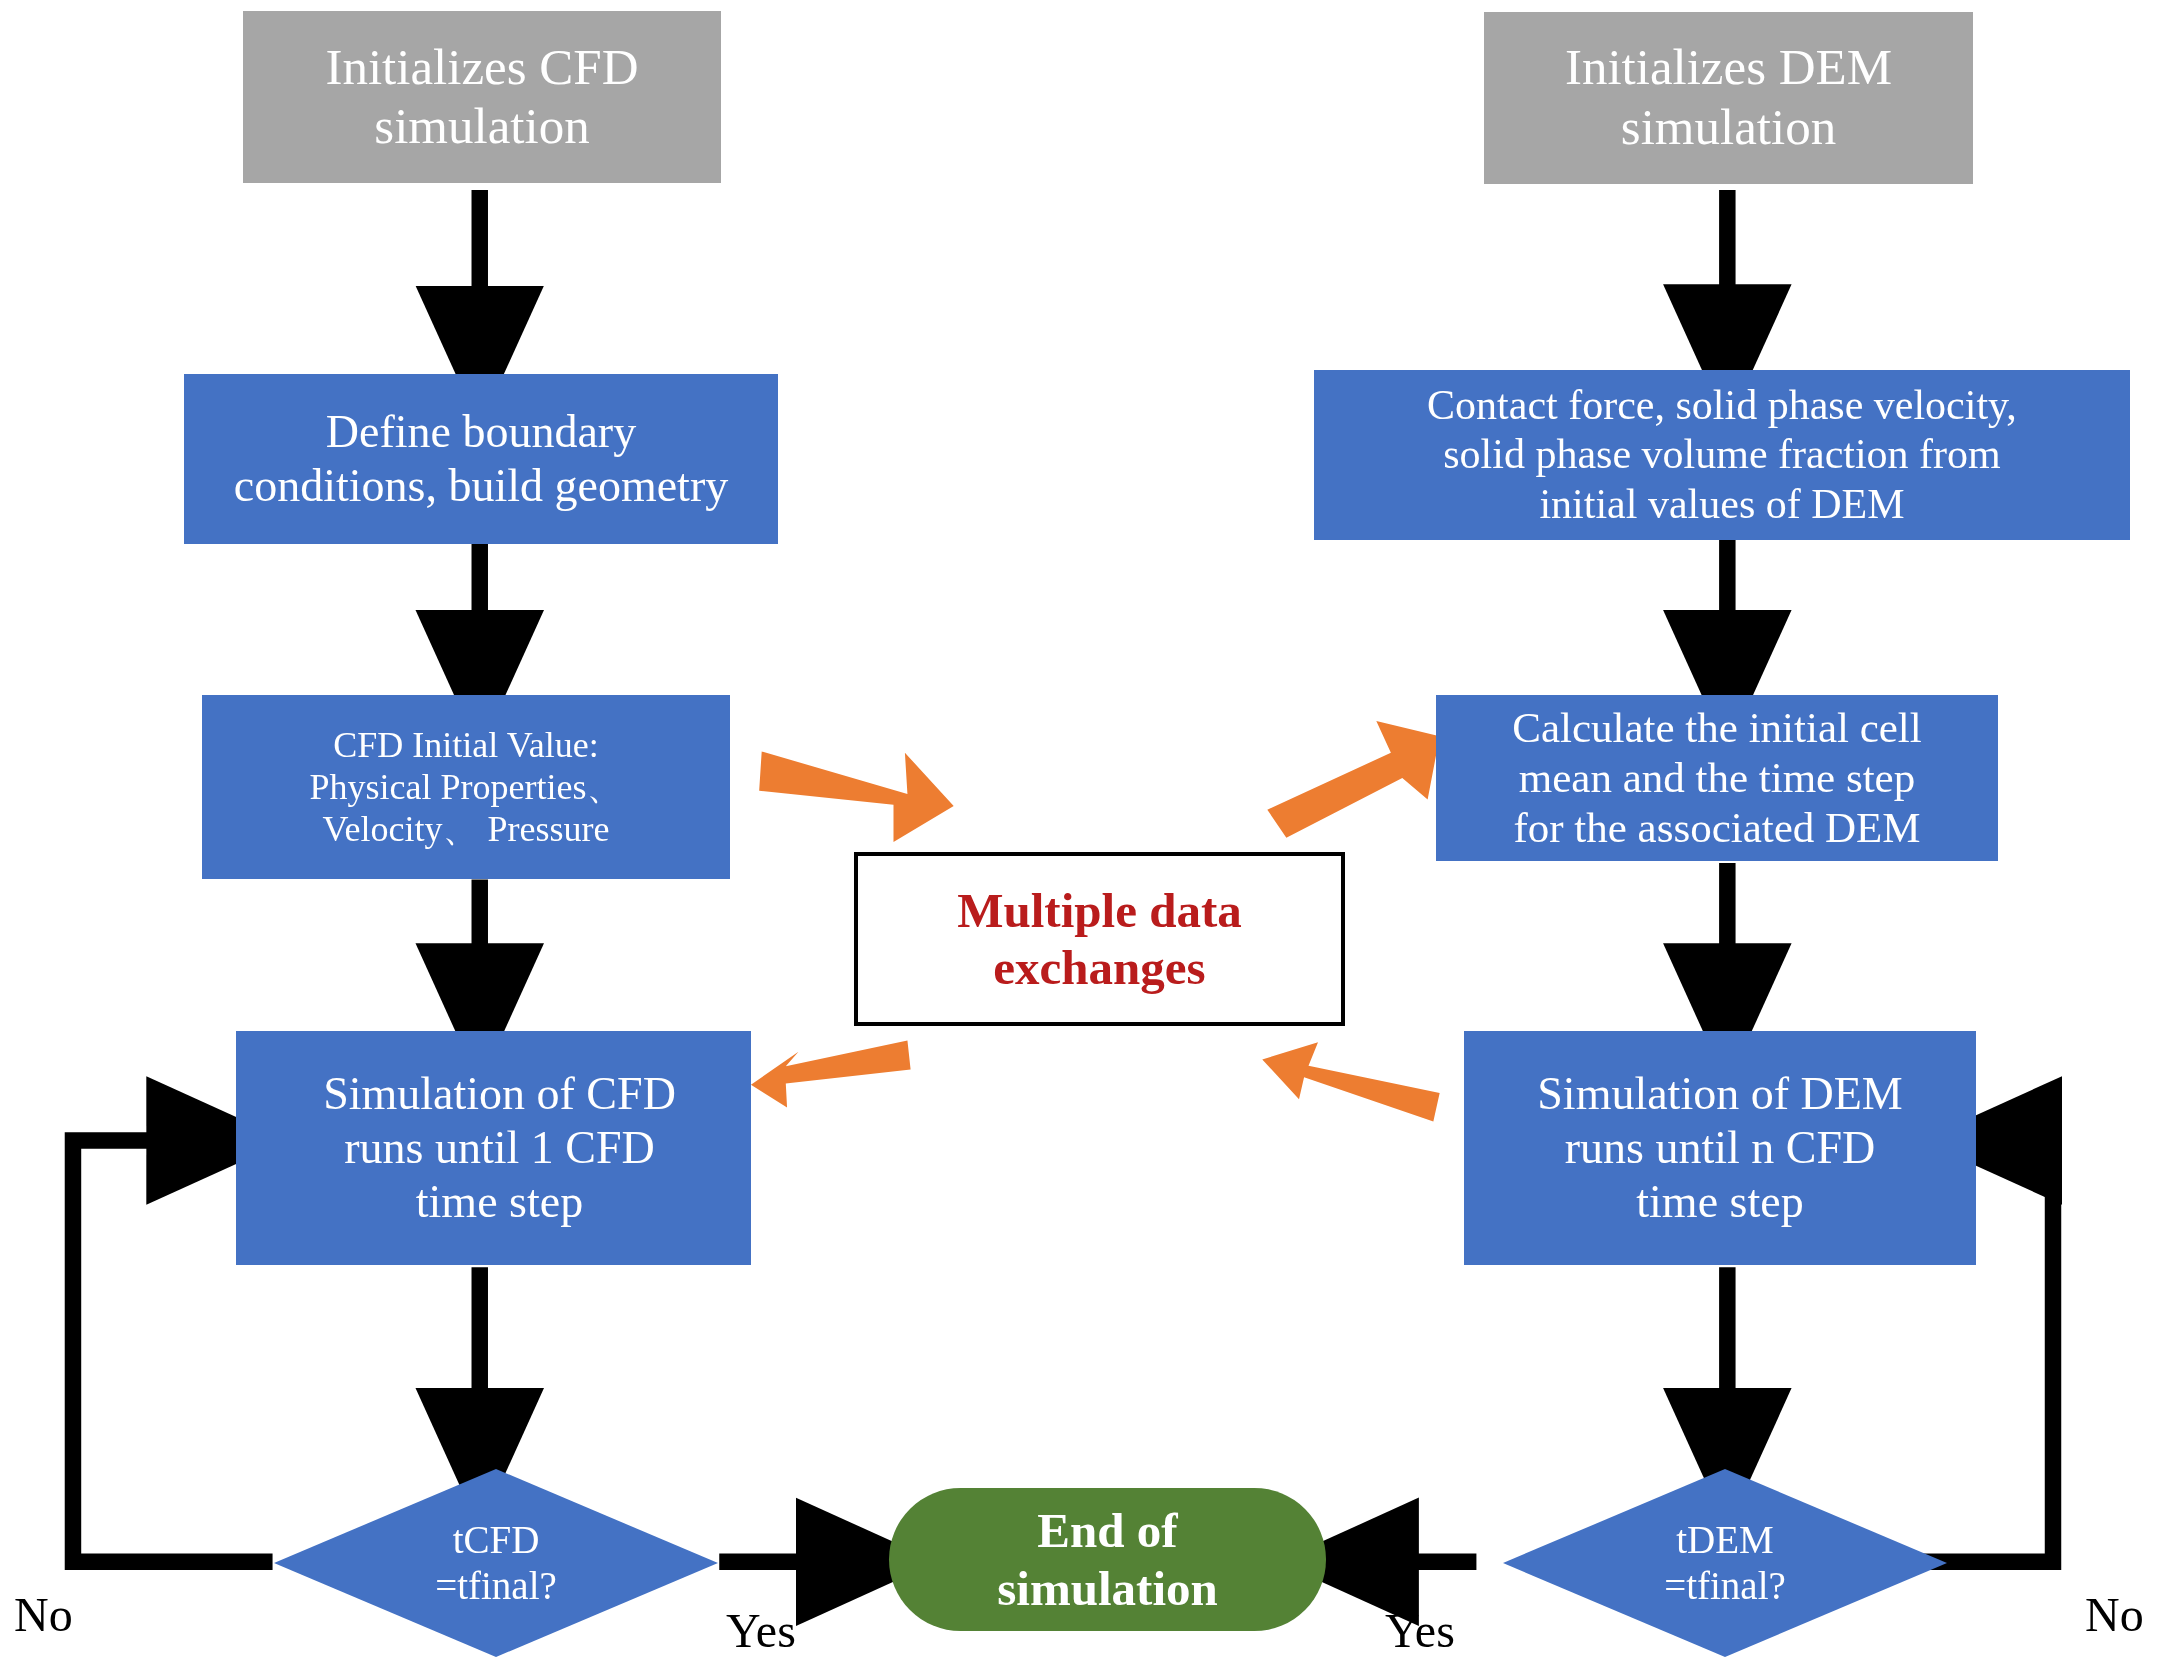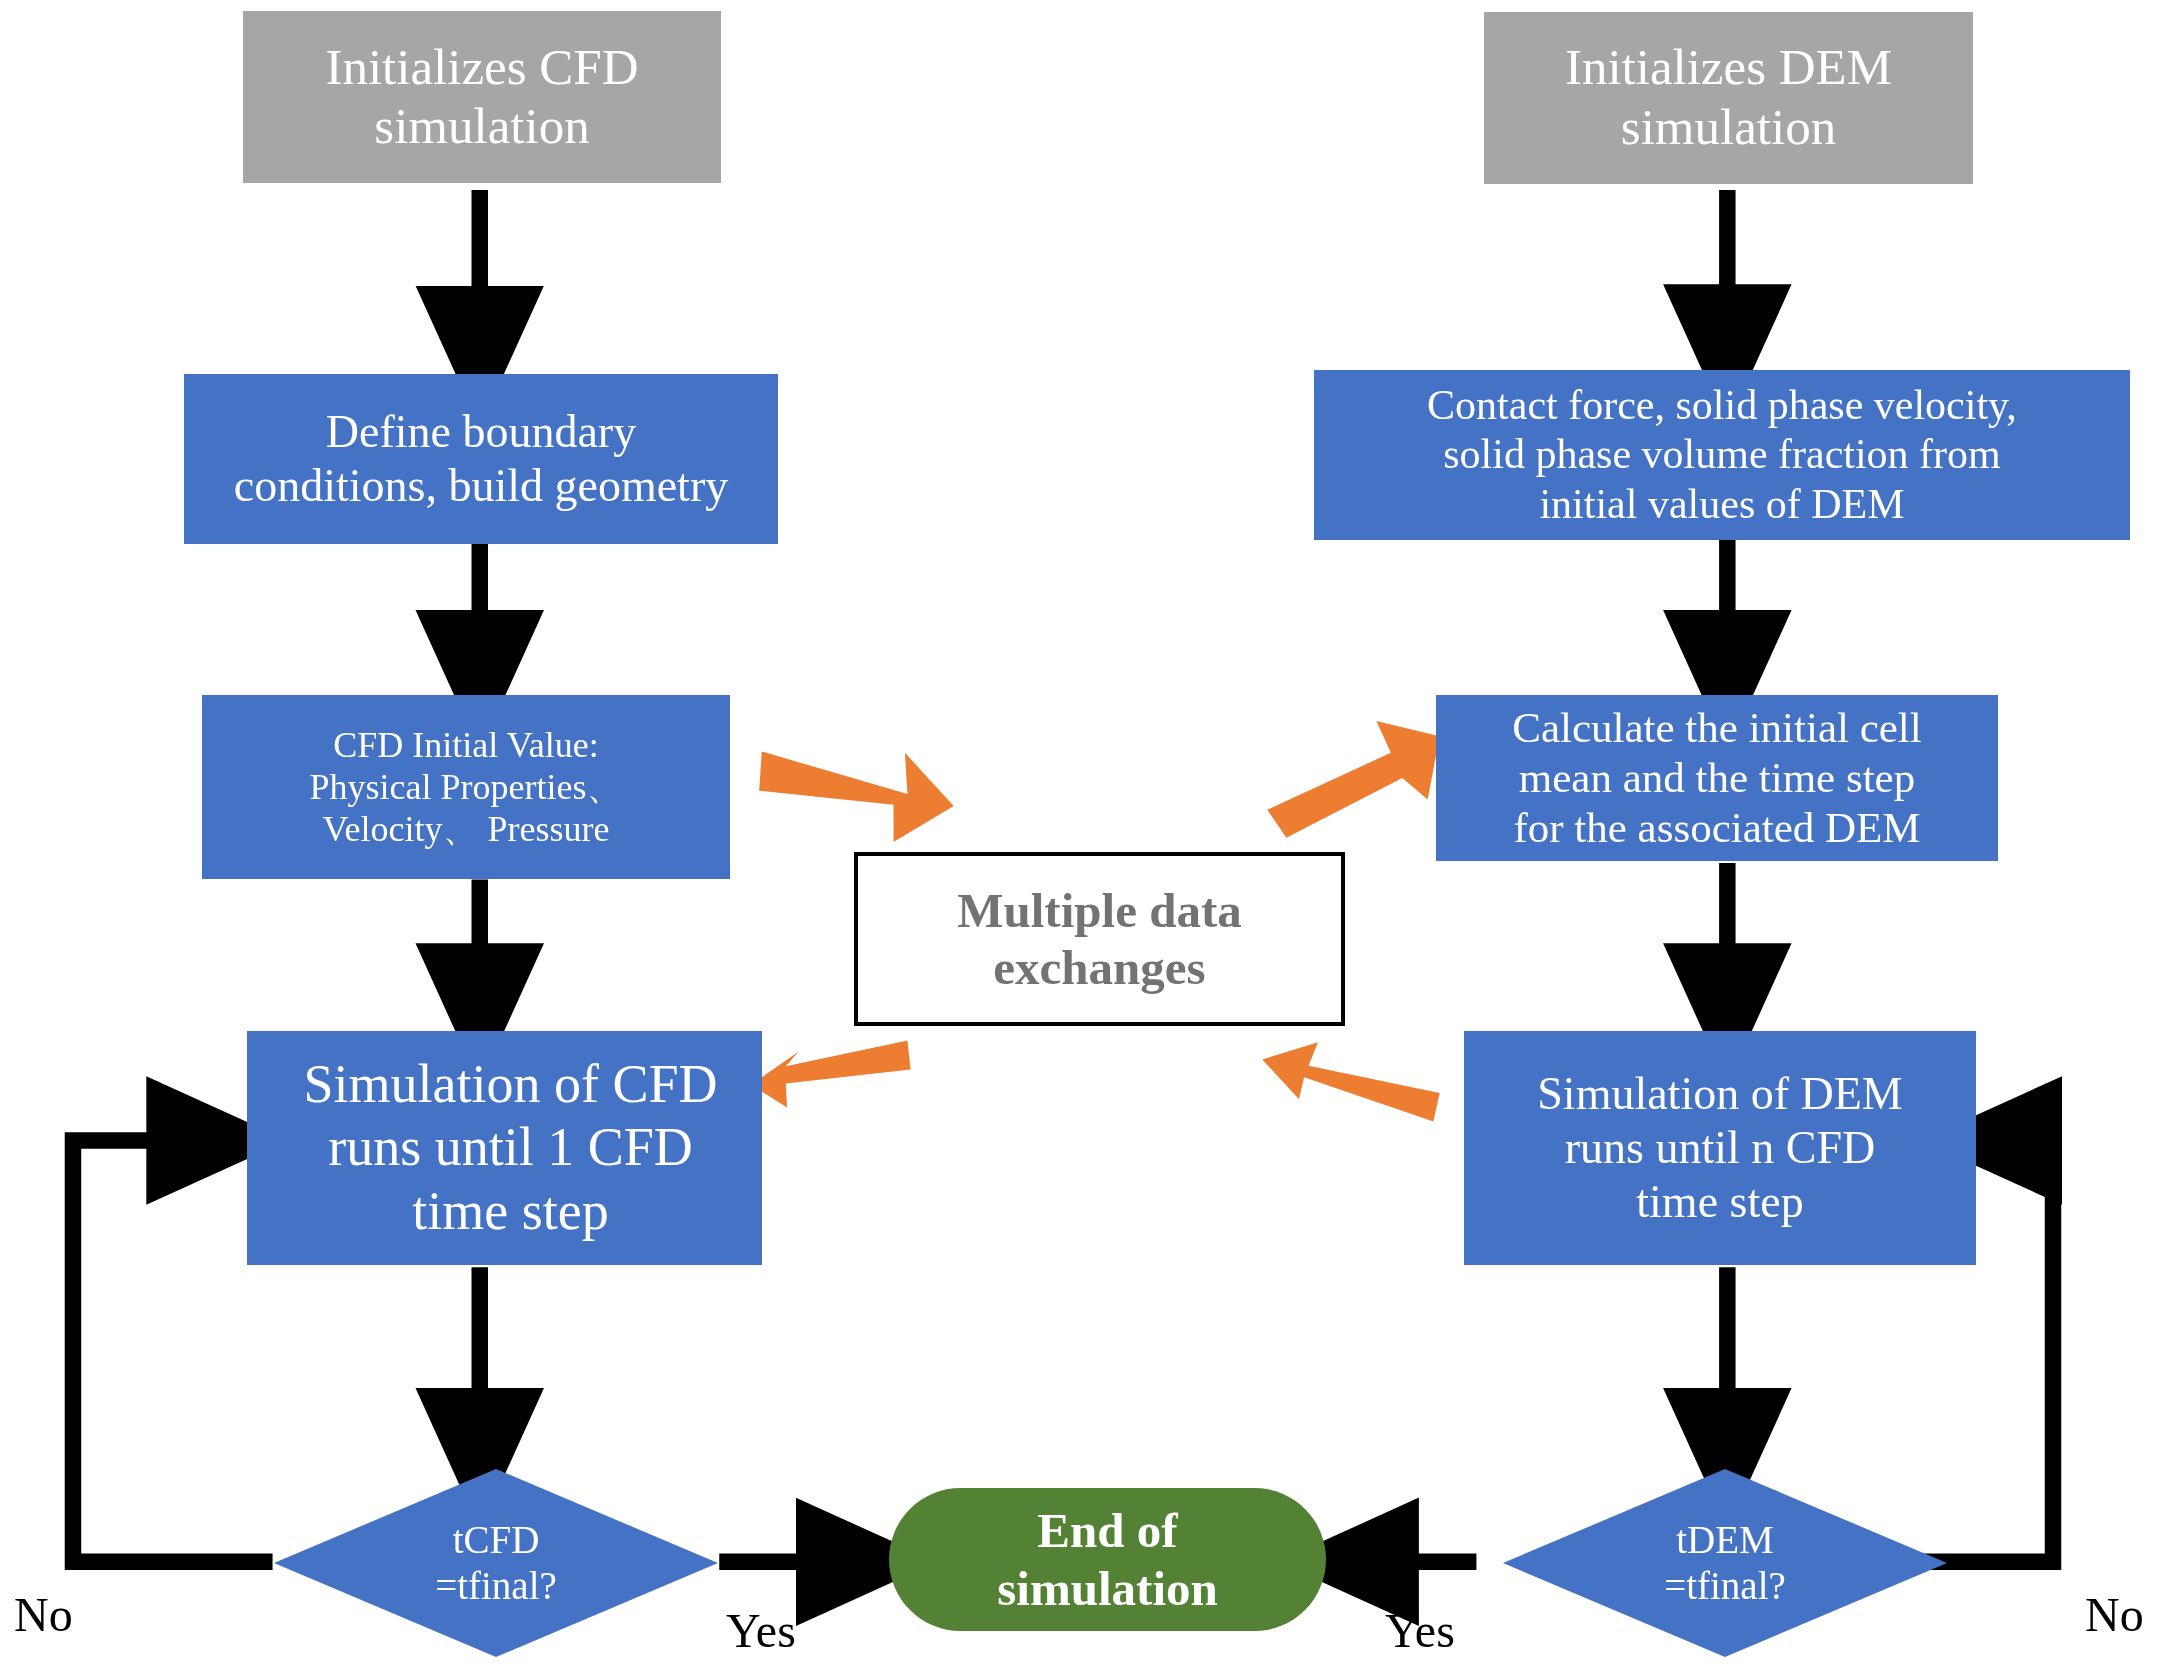--- a/index.html
+++ b/index.html
@@ -32,21 +32,21 @@
   .gray-box { background: #a6a6a6; }
   .blue-box { background: #4472c4; }
   .green-pill {
     background: #548235;
     border-radius: 6337px;
     font-weight: bold;
   }
   .white-box {
     background: #ffffff;
     border: 4.4px solid #000000;
-    color: #737373;
+    color: #b91c1c;
     font-weight: bold;
   }
   .diamond-wrap {
     position: absolute;
   }
   .diamond-shape {
     position: absolute;
     inset: 0;
     background: #4472c4;
     clip-path: polygon(50% 0%, 100% 50%, 50% 100%, 0% 50%);
@@ -154,21 +154,21 @@
     <span class="txt">Calculate the initial cell
 mean and the time step
 for the associated DEM</span>
   </div>
 
   <div class="node white-box" style="left:854px; top:852px; width:491px; height:174px; font-size:49px;">
     <span class="txt">Multiple data
 exchanges</span>
   </div>
 
-  <div class="node blue-box" style="left:247px; top:1031px; width:515px; height:234px; font-size:54px;padding-left:12px;">
+  <div class="node blue-box" style="left:236px; top:1031px; width:515px; height:234px; font-size:46px;padding-left:12px;">
     <span class="txt">Simulation of CFD
 runs until 1 CFD
 time step</span>
   </div>
 
   <div class="node blue-box" style="left:1464px; top:1031px; width:512px; height:234px; font-size:46px;">
     <span class="txt">Simulation of DEM
 runs until n CFD
 time step</span>
   </div>

